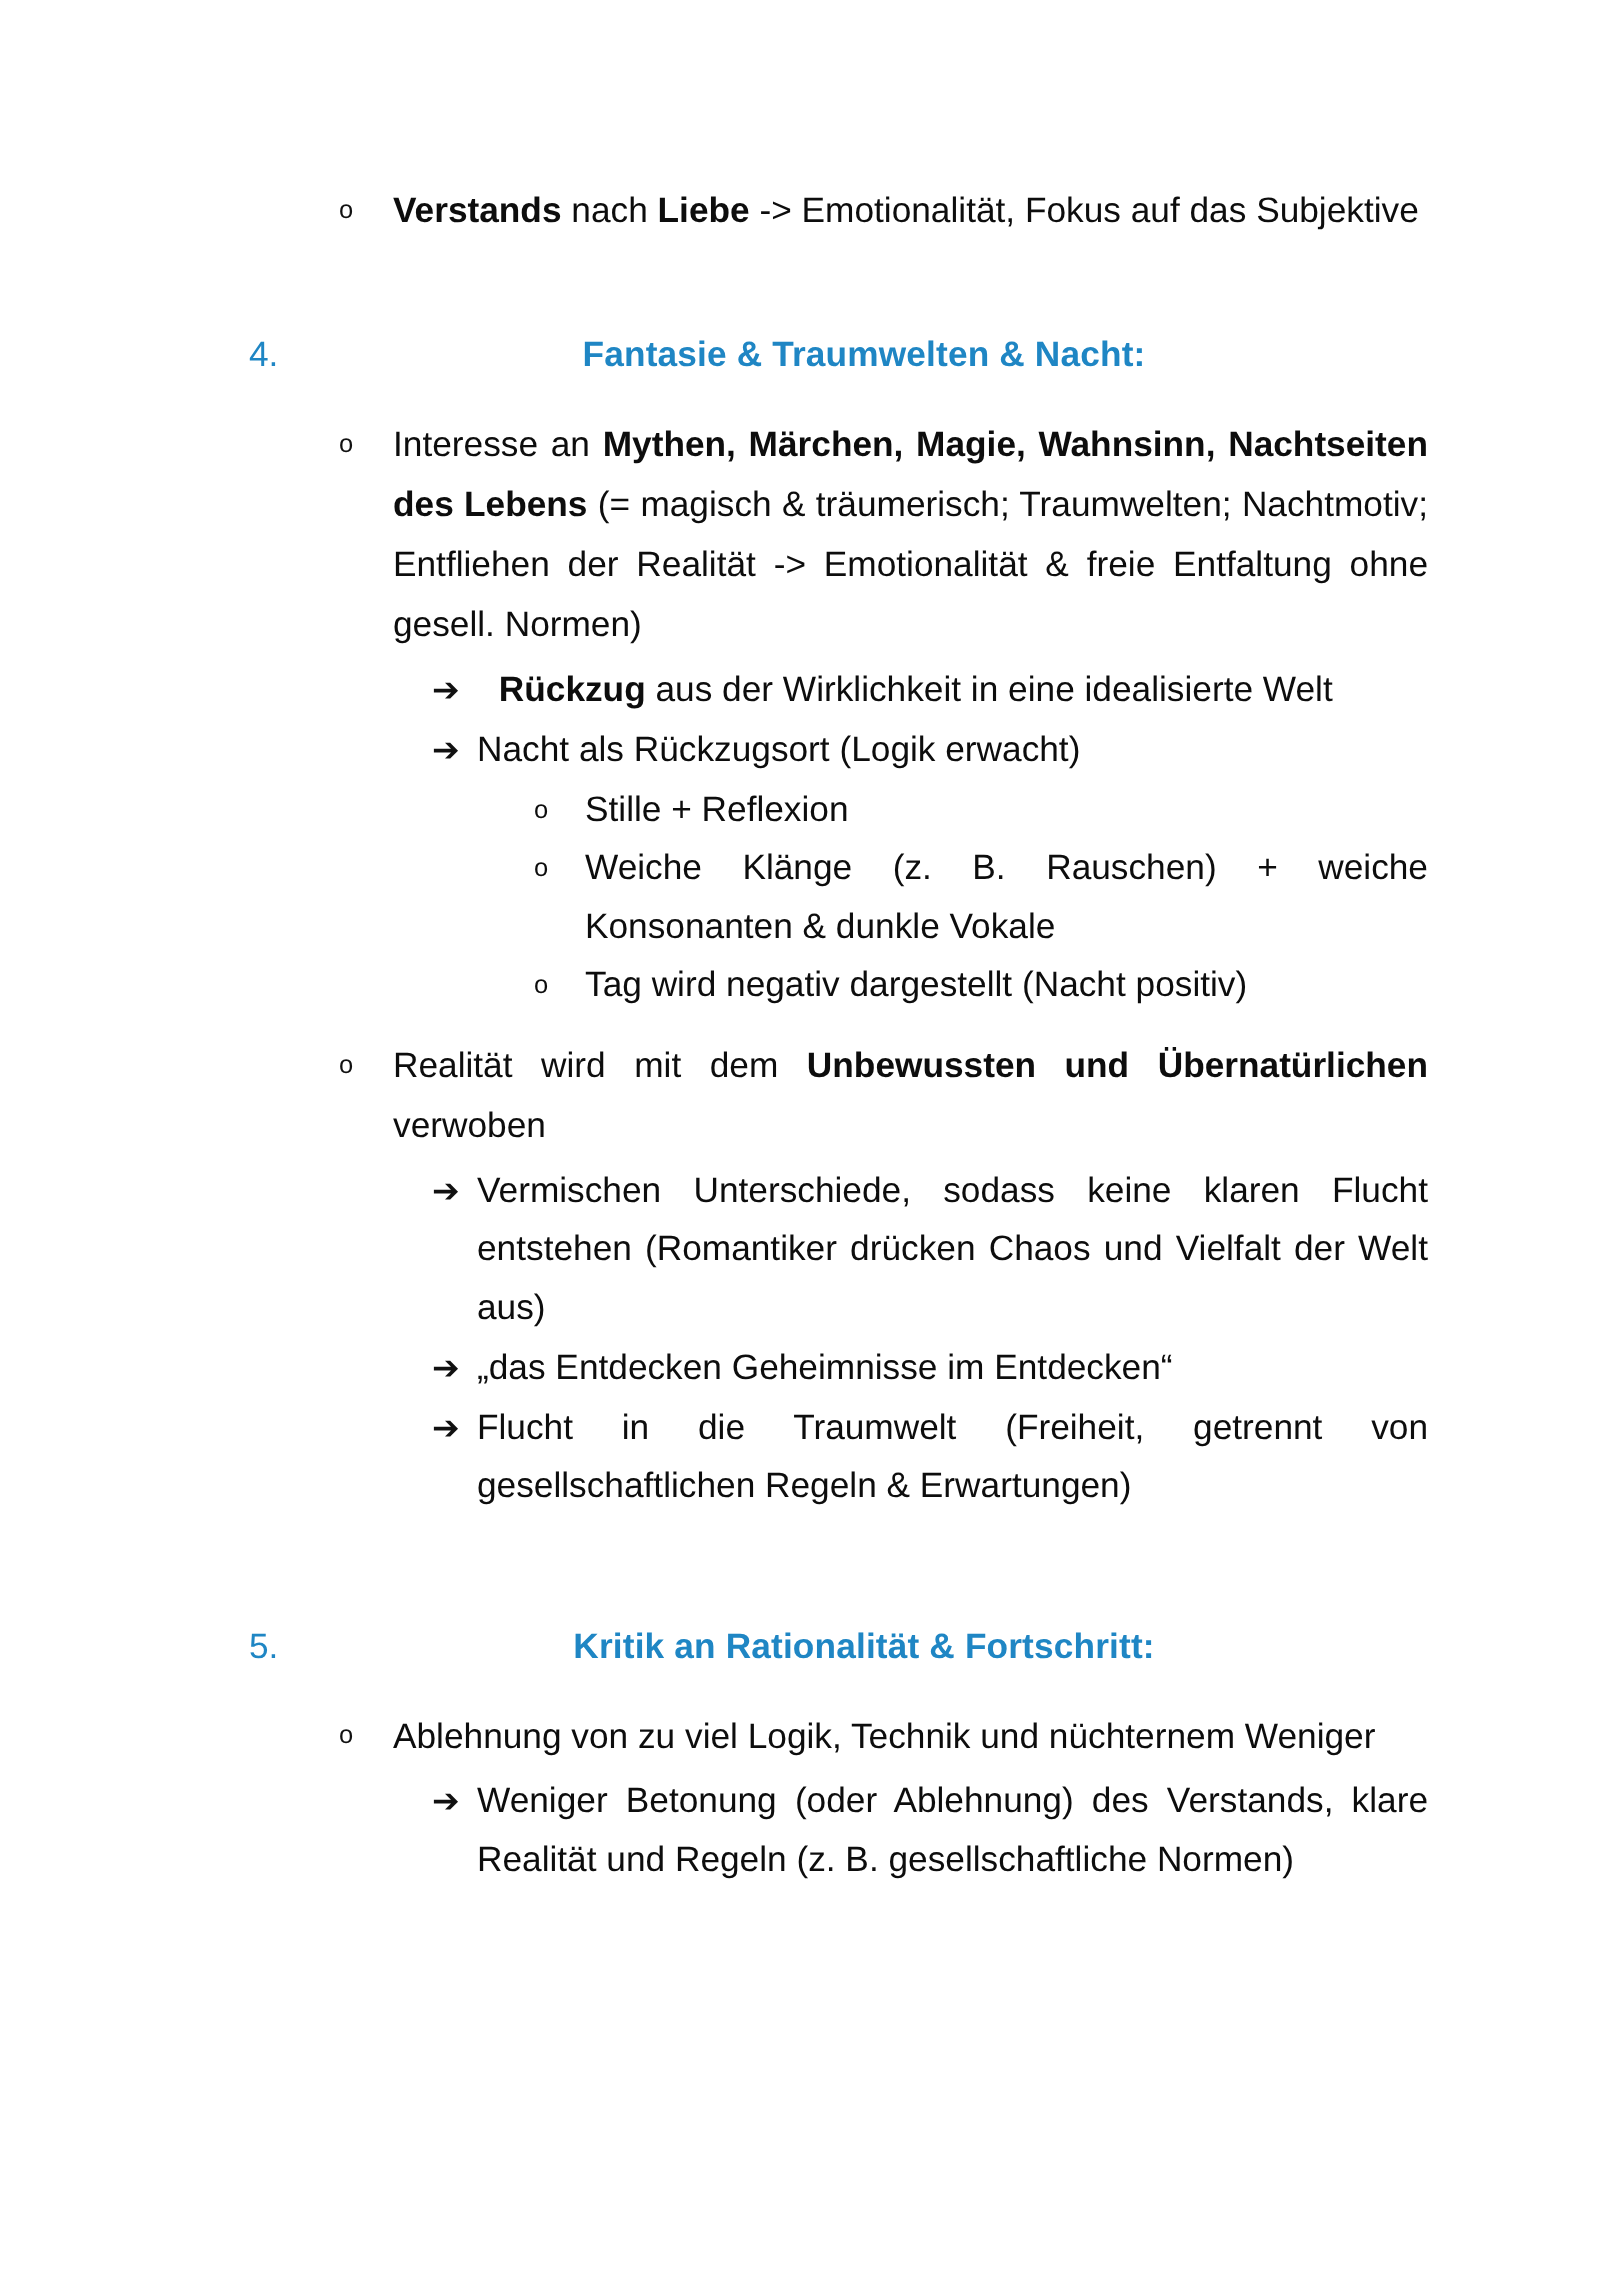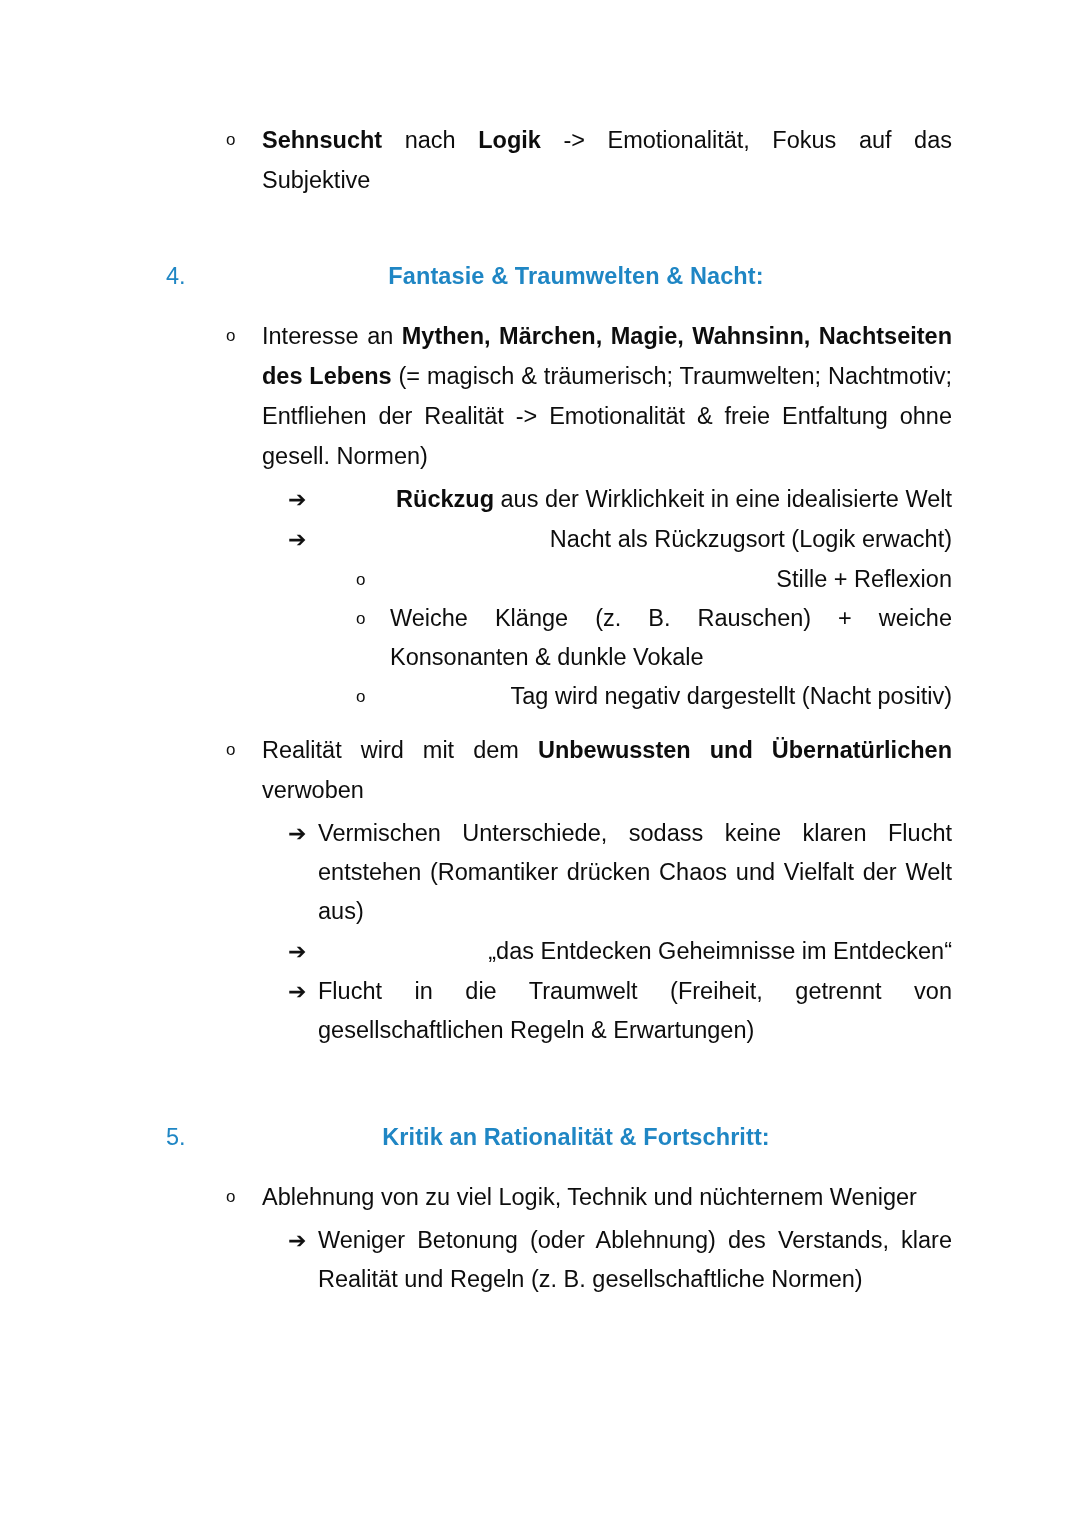--- a/index.html
+++ b/index.html
@@ -101,36 +101,36 @@
   .lvl3 .marker {
     width: 34px;
     font-size: 17px;
     line-height: 39px;
   }
   .lvl3 .body-text {
     font-size: 23.5px;
     line-height: 39px;
   }
 
-  .nojust .body-text { text-align: right; }
+  .nojust .body-text { text-align: left; }
 
   b { font-weight: bold; }
 
   .gap-lg { height: 52px; }
   .gap-sm { height: 14px; }
   .gap-xl { height: 66px; }
 </style>
 </head>
 <body>
 
 <div class="page">
 
   <div class="block lvl1">
     <span class="marker">o</span>
-    <span class="body-text"><b>Sehnsucht</b> nach <b>Logik</b> -&gt; Emotionalität, Fokus auf das Subjektive</span>
+    <span class="body-text"><b>Verstands</b> nach <b>Liebe</b> -&gt; Emotionalität, Fokus auf das Subjektive</span>
   </div>
 
   <div class="gap-lg"></div>
 
   <div class="block heading">
     <span class="marker">4.</span>
     <span class="body-text">Fantasie &amp; Traumwelten &amp; Nacht:</span>
   </div>
 
   <div class="gap-sm"></div>

